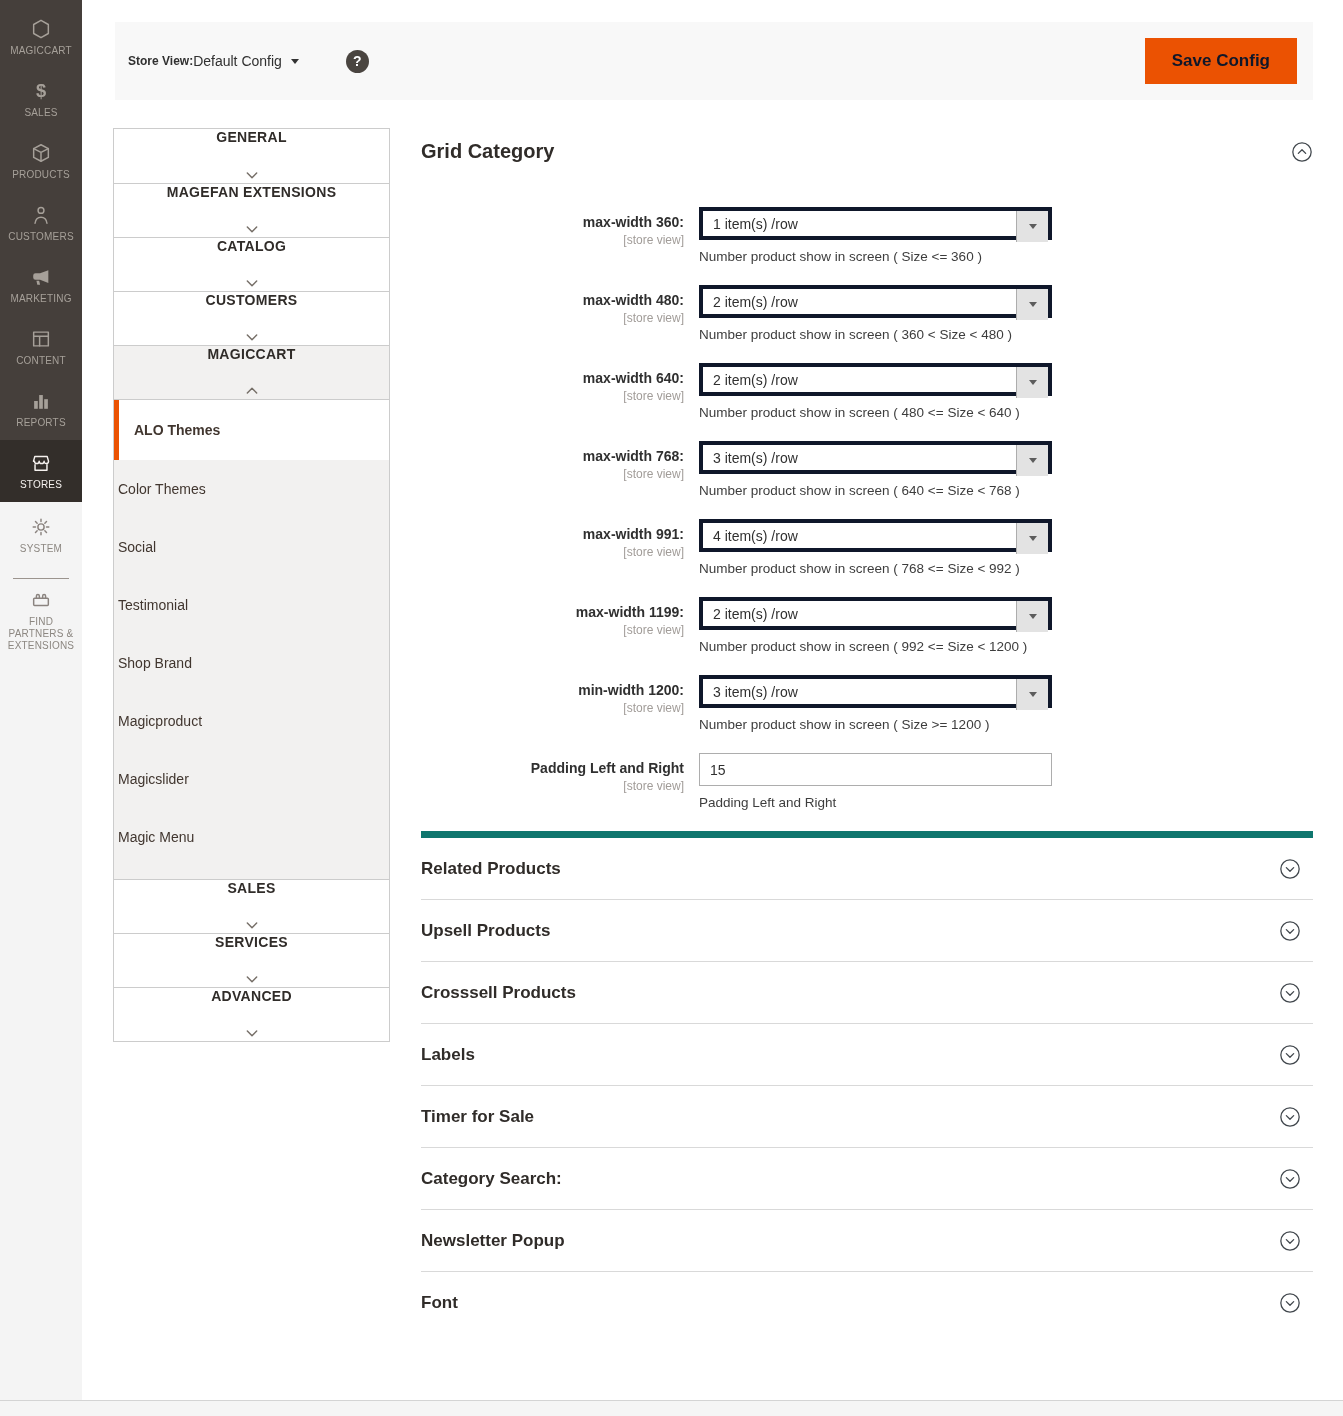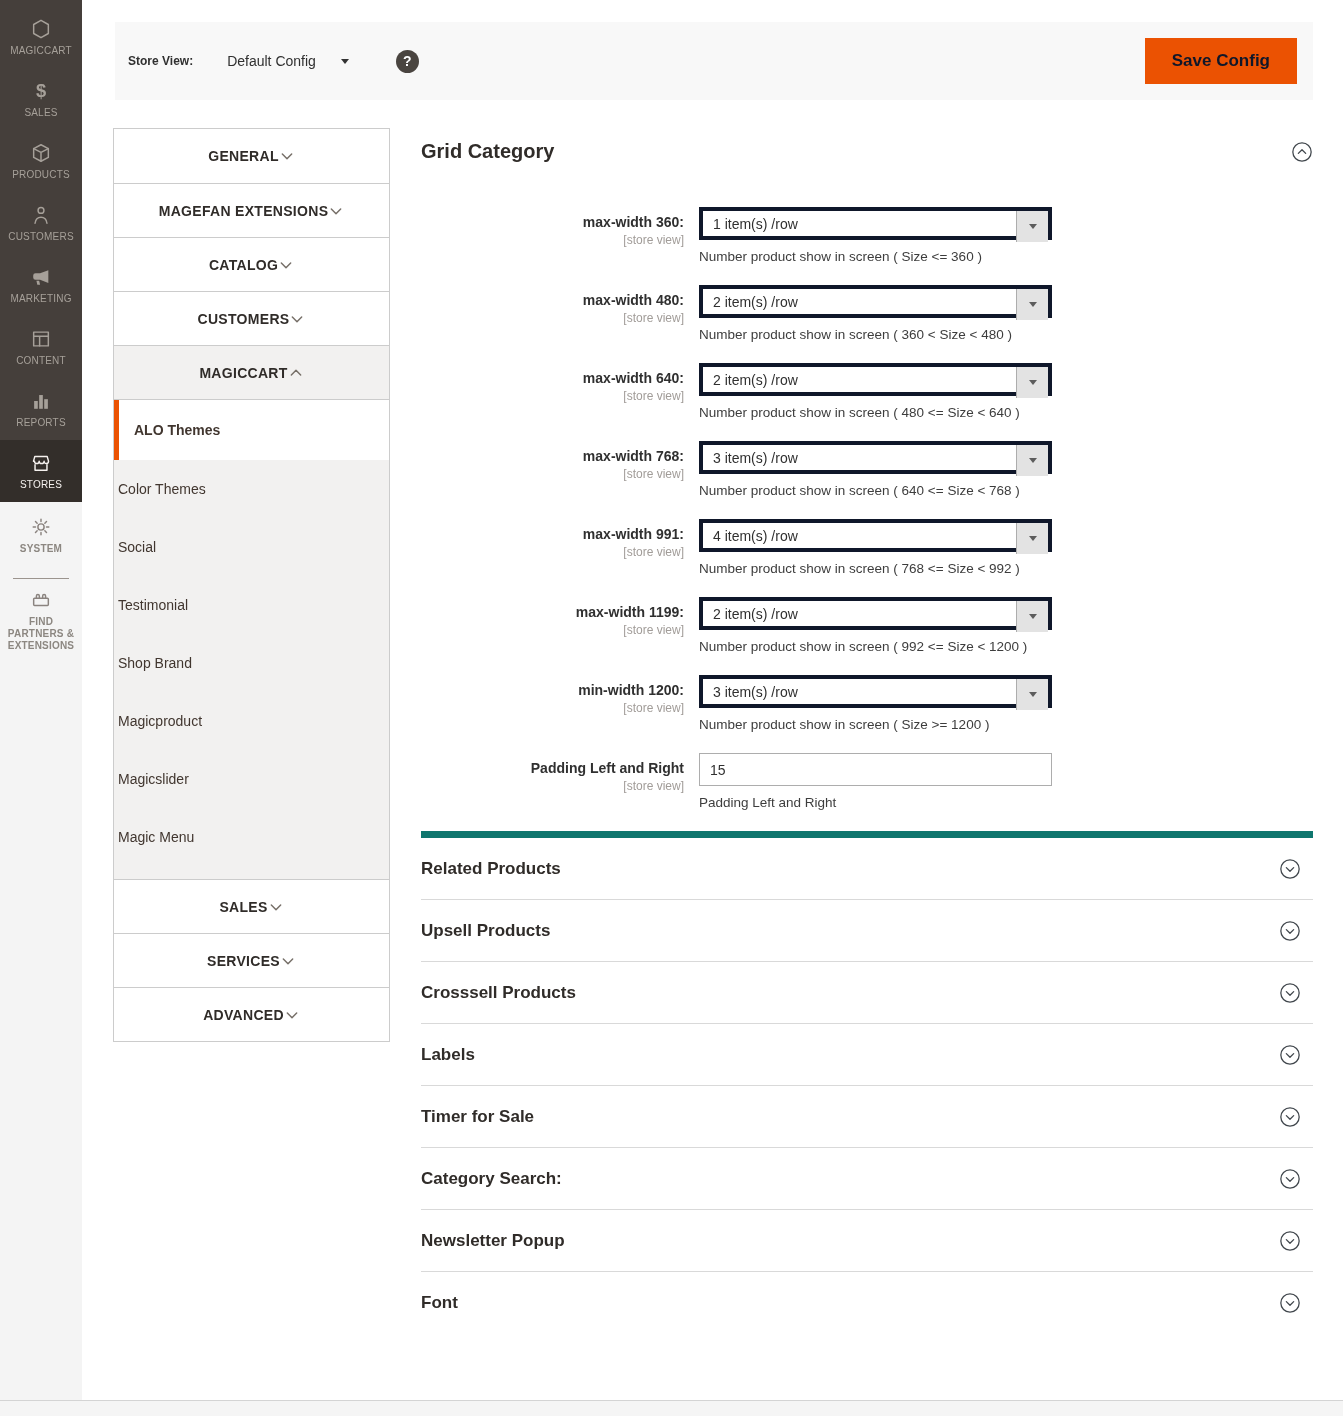--- a/index.html
+++ b/index.html
@@ -10,36 +10,36 @@
 
   
   .sidebar{ position:absolute; left:0; top:0; width:82px; height:1400px; background:#f4f4f4; }
   .sidebar-dark{ background:#453f3b; padding-top:6px; }
   .side-item{ height:62px; display:flex; flex-direction:column; align-items:center; justify-content:center; cursor:pointer; color:#a6a099; }
   .side-item .icn{ display:block; height:24px; color:#a6a099; }
   .side-item .icn svg{ display:block; }
   .side-item .lbl{ font-size:10px; margin-top:3px; letter-spacing:.2px; text-align:center; line-height:1.2; width:78px; }
   .side-item.active{ background:#332e2a; }
   .side-item.active .lbl, .side-item.active .icn{ color:#f5f1ee; }
-  .sidebar-light .side-item{ color:#8c8781; height:66px;font-weight:bold; }
+  .sidebar-light .side-item{ color:#8c8781; height:66px; }
   .sidebar-light .side-item .icn{ color:#8a837f; }
   .sidebar-light .side-item:nth-child(2)::before{ content:""; display:block; width:56px; border-top:1px solid #9b948e; margin:2px auto 10px; }
   .sidebar-light .side-item:nth-child(2){ height:92px; }
 
   
   .topbar{ position:absolute; left:115px; top:22px; width:1198px; height:78px; background:#f8f8f8; display:flex; align-items:center; }
   .sv-label{ font-weight:700; font-size:12px; margin-left:13px; color:#303030; }
-  .sv-value{ margin-left:34px; font-size:14px; color:#303030; cursor:pointer; display:inline-flex; align-items:center;gap:16px; }
+  .sv-value{ font-size:14px; color:#303030; cursor:pointer; display:inline-flex; align-items:center; }
   .caret{ display:inline-block; width:0; height:0; border-left:4px solid transparent; border-right:4px solid transparent; border-top:5px solid #333; margin-left:9px; }
   .help{ width:23px; height:23px; border-radius:50%; background:#4a4540; color:#fff; font-weight:700; font-size:14px; display:flex; align-items:center; justify-content:center; margin-left:47px; cursor:pointer; }
   .save{ position:absolute; right:16px; top:16px; background:var(--accent); color:#0f172a; border:none; font-family:inherit; font-size:17px; font-weight:700; padding:13px 27px; cursor:pointer; }
 
   
   .nav{ position:absolute; left:113px; top:128px; width:277px; border:1px solid #ccc; background:#fff; }
-  .nav-sec{ height:54px; display:flex; align-items:center; justify-content:center; padding:0 17px; cursor:pointer; background:#fff; border-top:1px solid #ccc; }
+  .nav-sec{ height:54px; display:flex; align-items:center; justify-content:space-between; padding:0 17px; cursor:pointer; background:#fff; border-top:1px solid #ccc;flex-direction:column; }
   .nav-sec:first-child{ border-top:none; }
   .nav-sec .t{ font-size:14px; font-weight:700; color:#302c29; letter-spacing:.3px; }
   .nav-sec .icn{ color:#766f68; height:16px; }
   .nav-sec.expanded{ background:#f2f1f0; }
   .subnav{ background:#f2f1f0; border-top:1px solid #ccc; padding-bottom:13px; }
   .sub-item{ height:58px; display:flex; align-items:center; padding-left:4px; font-size:14px; color:#41362f; cursor:pointer; }
   .sub-item.active{ background:#fff; border-left:5px solid var(--accent); padding-left:15px; font-weight:700; height:60px; }
 
   
   .main{ position:absolute; left:421px; top:140px; width:892px; }

